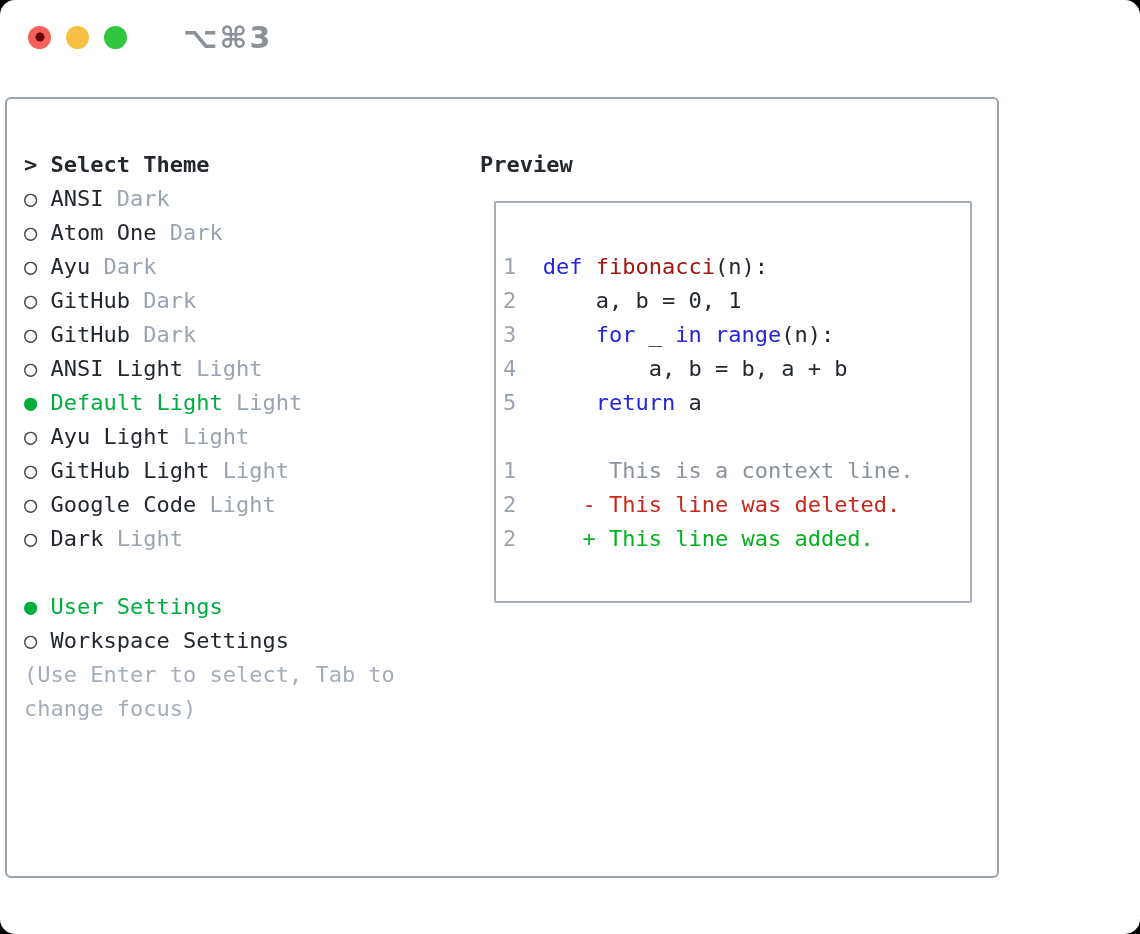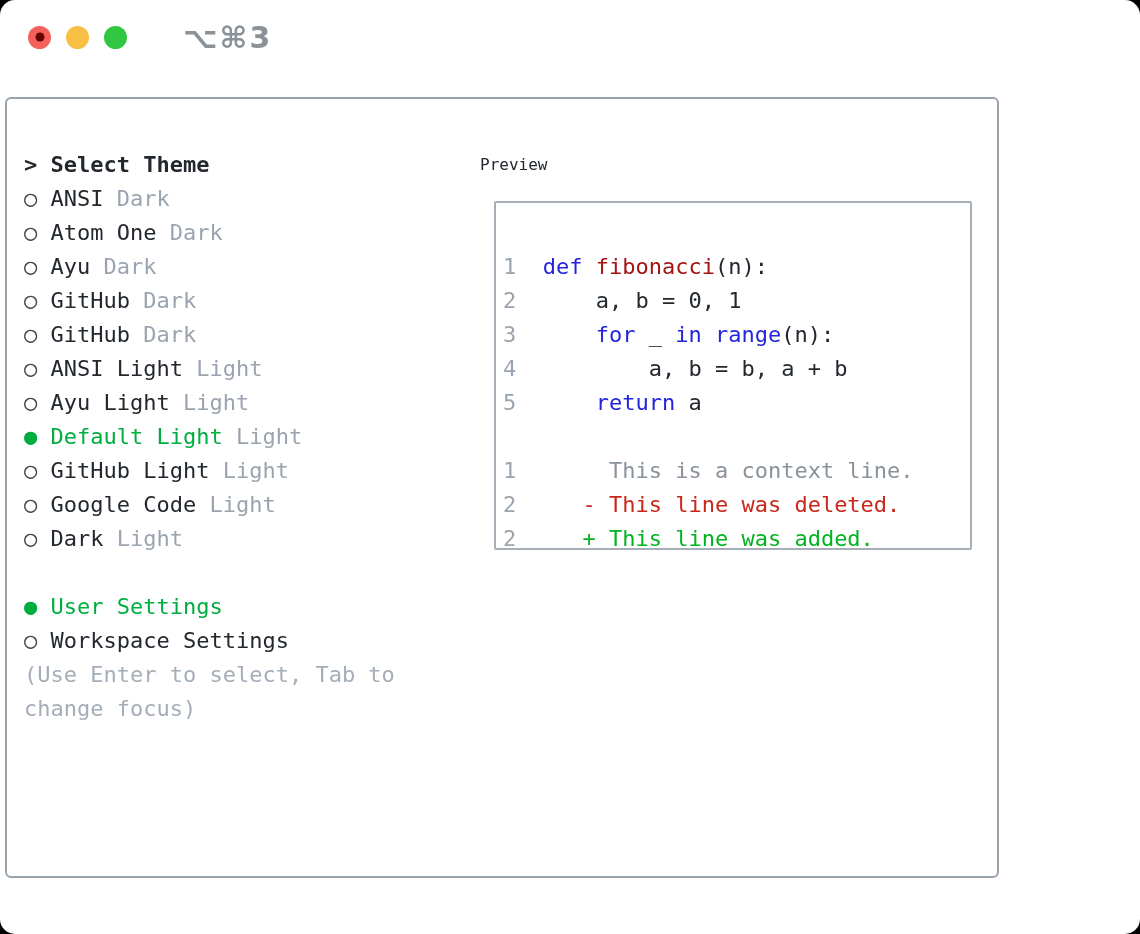--- a/index.html
+++ b/index.html
@@ -68,26 +68,26 @@
   .apply-header { padding-left: 27px; }
   .help {
     width: 440px;
     font-size: 22px; line-height: 34px;
     color: var(--help); white-space: normal;
   }
   
   .right-col { position: absolute; left: 473px; top: 49px; }
   .preview-header {
     height: 34px; line-height: 34px;
-    font-size: 16px; font-weight: normal;
+    font-size: 22px; font-weight: bold;
     color: var(--text_dark);
   }
   .preview-box {
     margin-top: 19px; margin-left: 14px;
-    width: 478px; height: 349px;
+    width: 478px; height: 402px;
     border: 2px solid var(--preview_border);
     border-radius: 2px;
     padding: 47px 0 0 7px;
     overflow: hidden;
     background: var(--window_bg, #fff);
   }
   .code-row {
     height: 34px; line-height: 34px;
     font-size: 22px; white-space: pre;
     color: var(--text_dark);
@@ -119,22 +119,22 @@
     <div class="left-col">
       <div class="row list-header"><span class="caret">&gt;</span><span>Select Theme</span></div>
 
       <div id="theme-list">
           <div class="row theme-item"><span class="marker">○</span><span class="label"> ANSI</span><span class="tag"> Dark</span></div>
           <div class="row theme-item"><span class="marker">○</span><span class="label"> Atom One</span><span class="tag"> Dark</span></div>
           <div class="row theme-item"><span class="marker">○</span><span class="label"> Ayu</span><span class="tag"> Dark</span></div>
           <div class="row theme-item"><span class="marker">○</span><span class="label"> GitHub</span><span class="tag"> Dark</span></div>
           <div class="row theme-item"><span class="marker">○</span><span class="label"> GitHub</span><span class="tag"> Dark</span></div>
           <div class="row theme-item"><span class="marker">○</span><span class="label"> ANSI Light</span><span class="tag"> Light</span></div>
+          <div class="row theme-item selected"><span class="marker">●</span><span class="label"> Default Light</span><span class="tag"> Light</span></div>
           <div class="row theme-item"><span class="marker">○</span><span class="label"> Ayu Light</span><span class="tag"> Light</span></div>
-          <div class="row theme-item selected"><span class="marker">●</span><span class="label"> Default Light</span><span class="tag"> Light</span></div>
           <div class="row theme-item"><span class="marker">○</span><span class="label"> GitHub Light</span><span class="tag"> Light</span></div>
           <div class="row theme-item"><span class="marker">○</span><span class="label"> Google Code</span><span class="tag"> Light</span></div>
           <div class="row theme-item"><span class="marker">○</span><span class="label"> Dark</span><span class="tag"> Light</span></div>
         </div>
 
       <div class="spacer"></div>
 
 
       <div id="apply-list">
           <div class="row apply-item selected"><span class="marker">●</span><span class="label"> User Settings</span></div>

